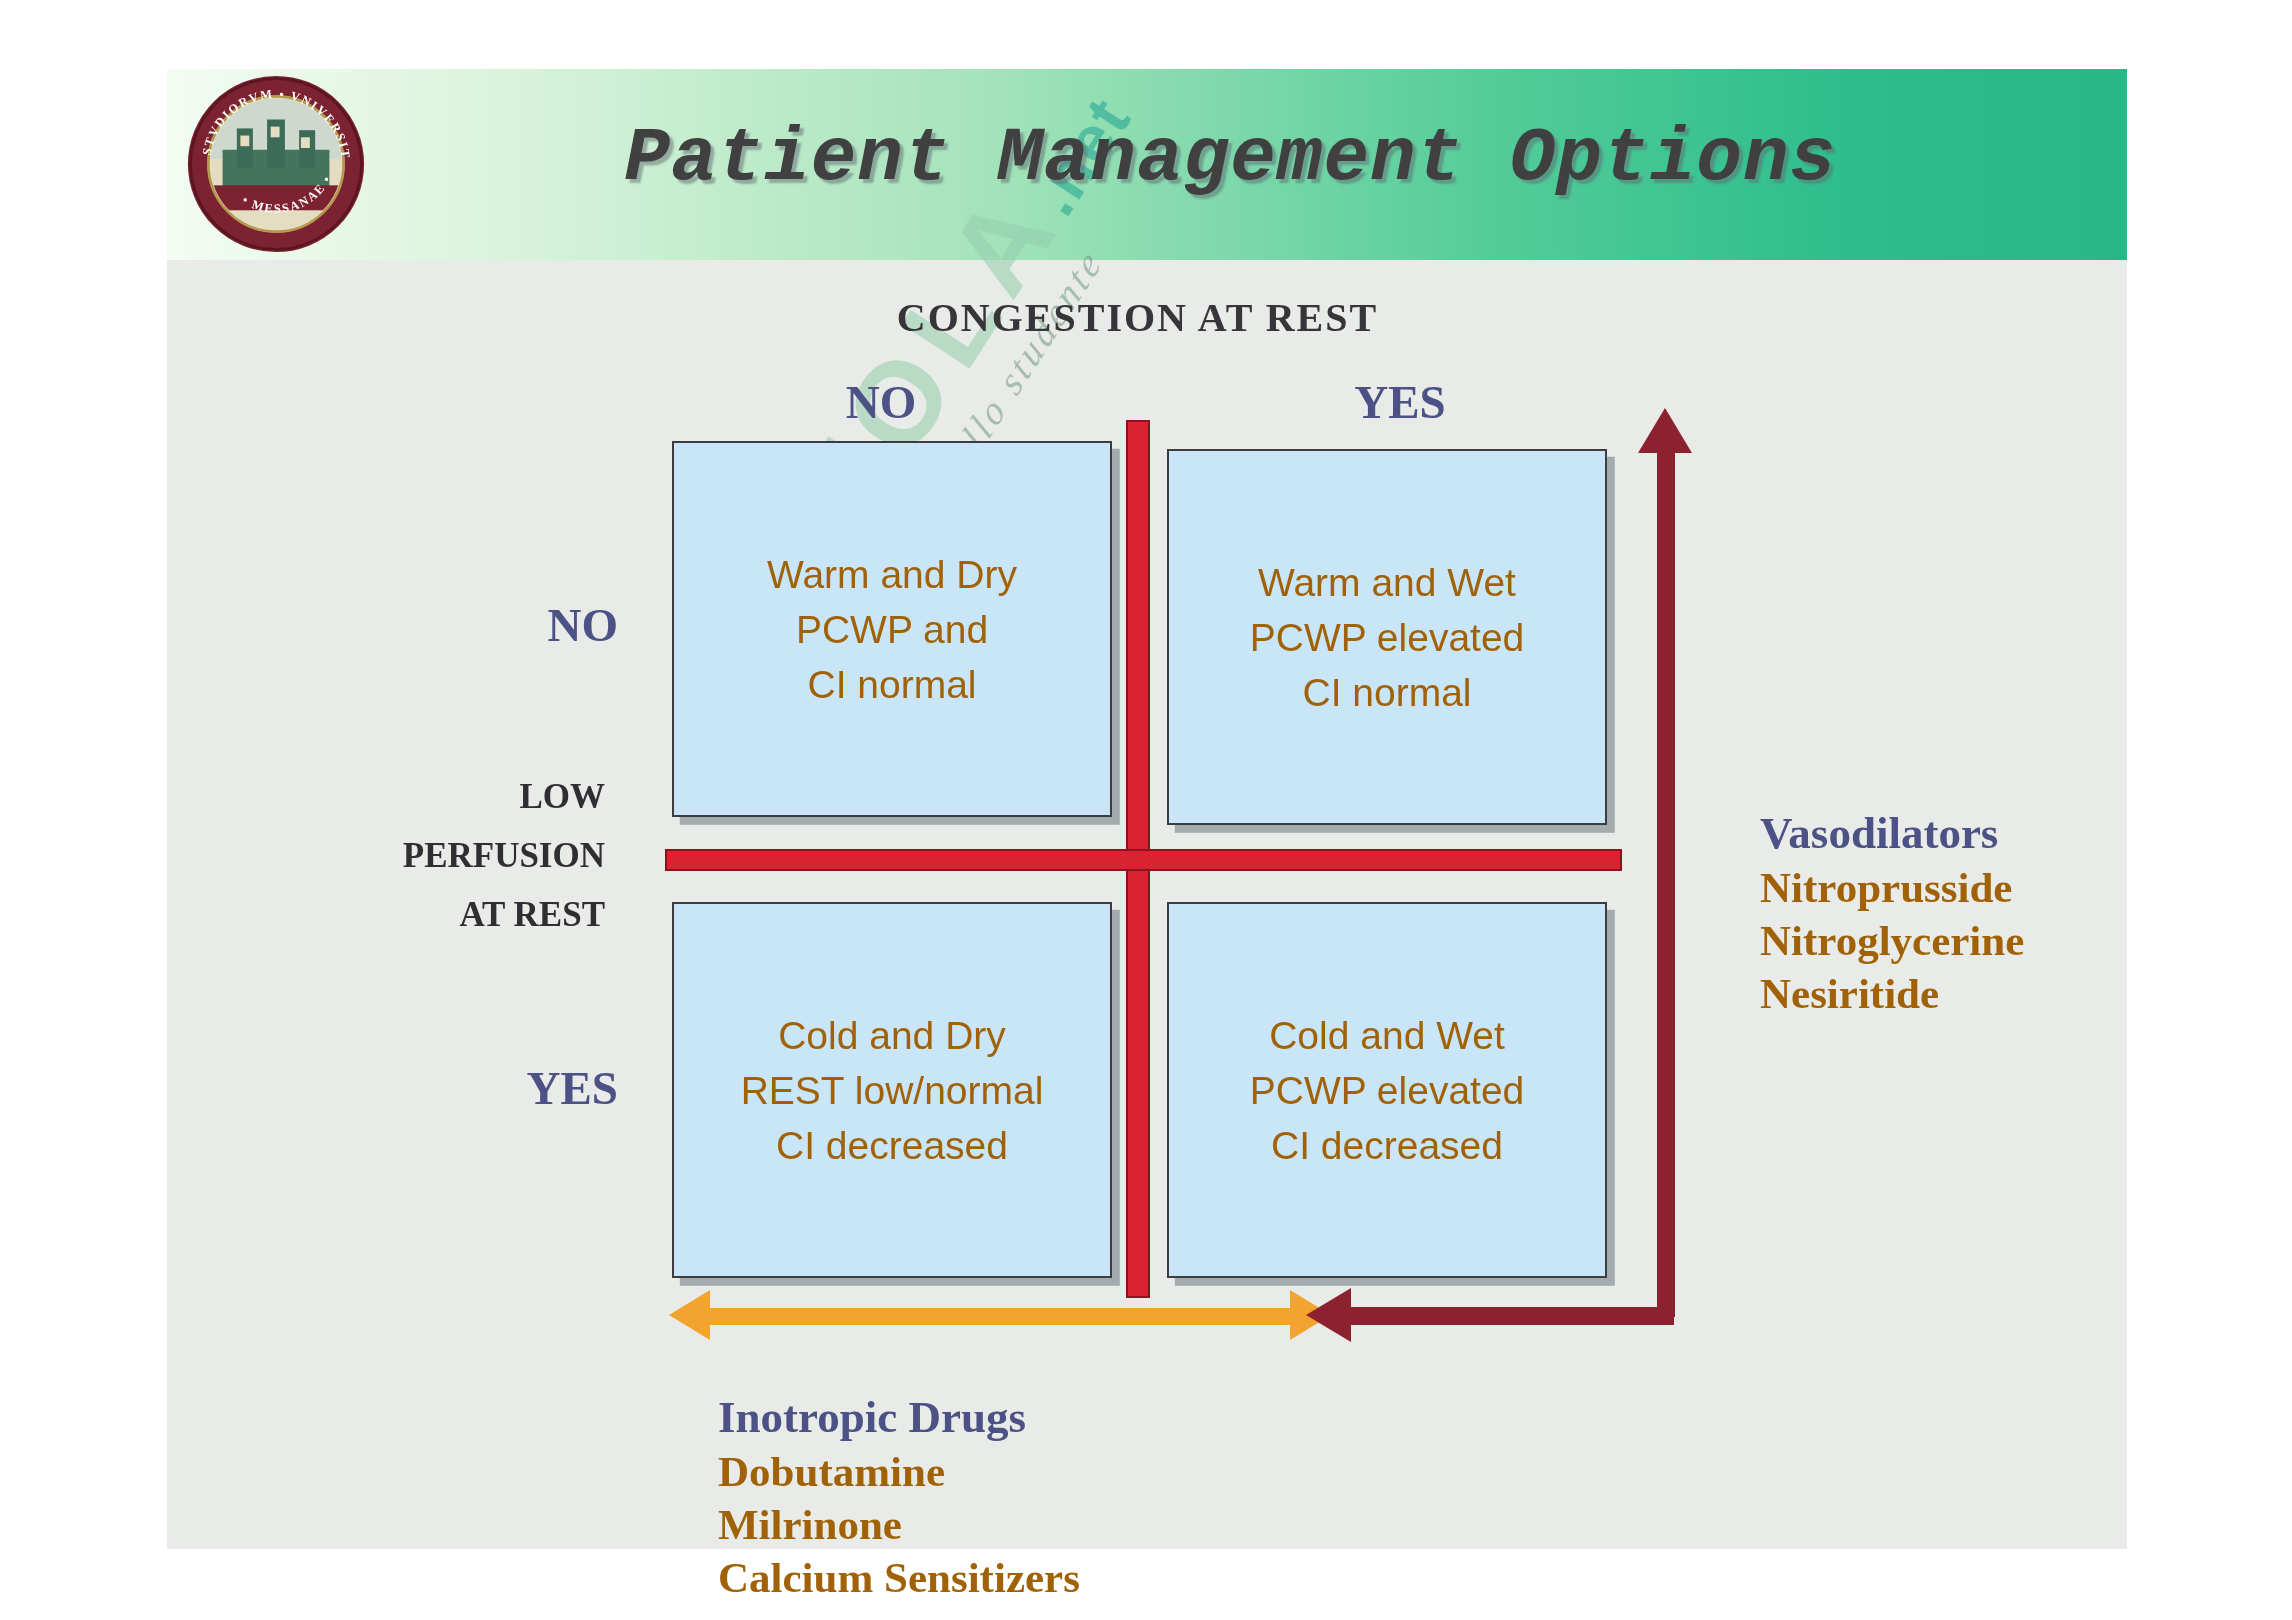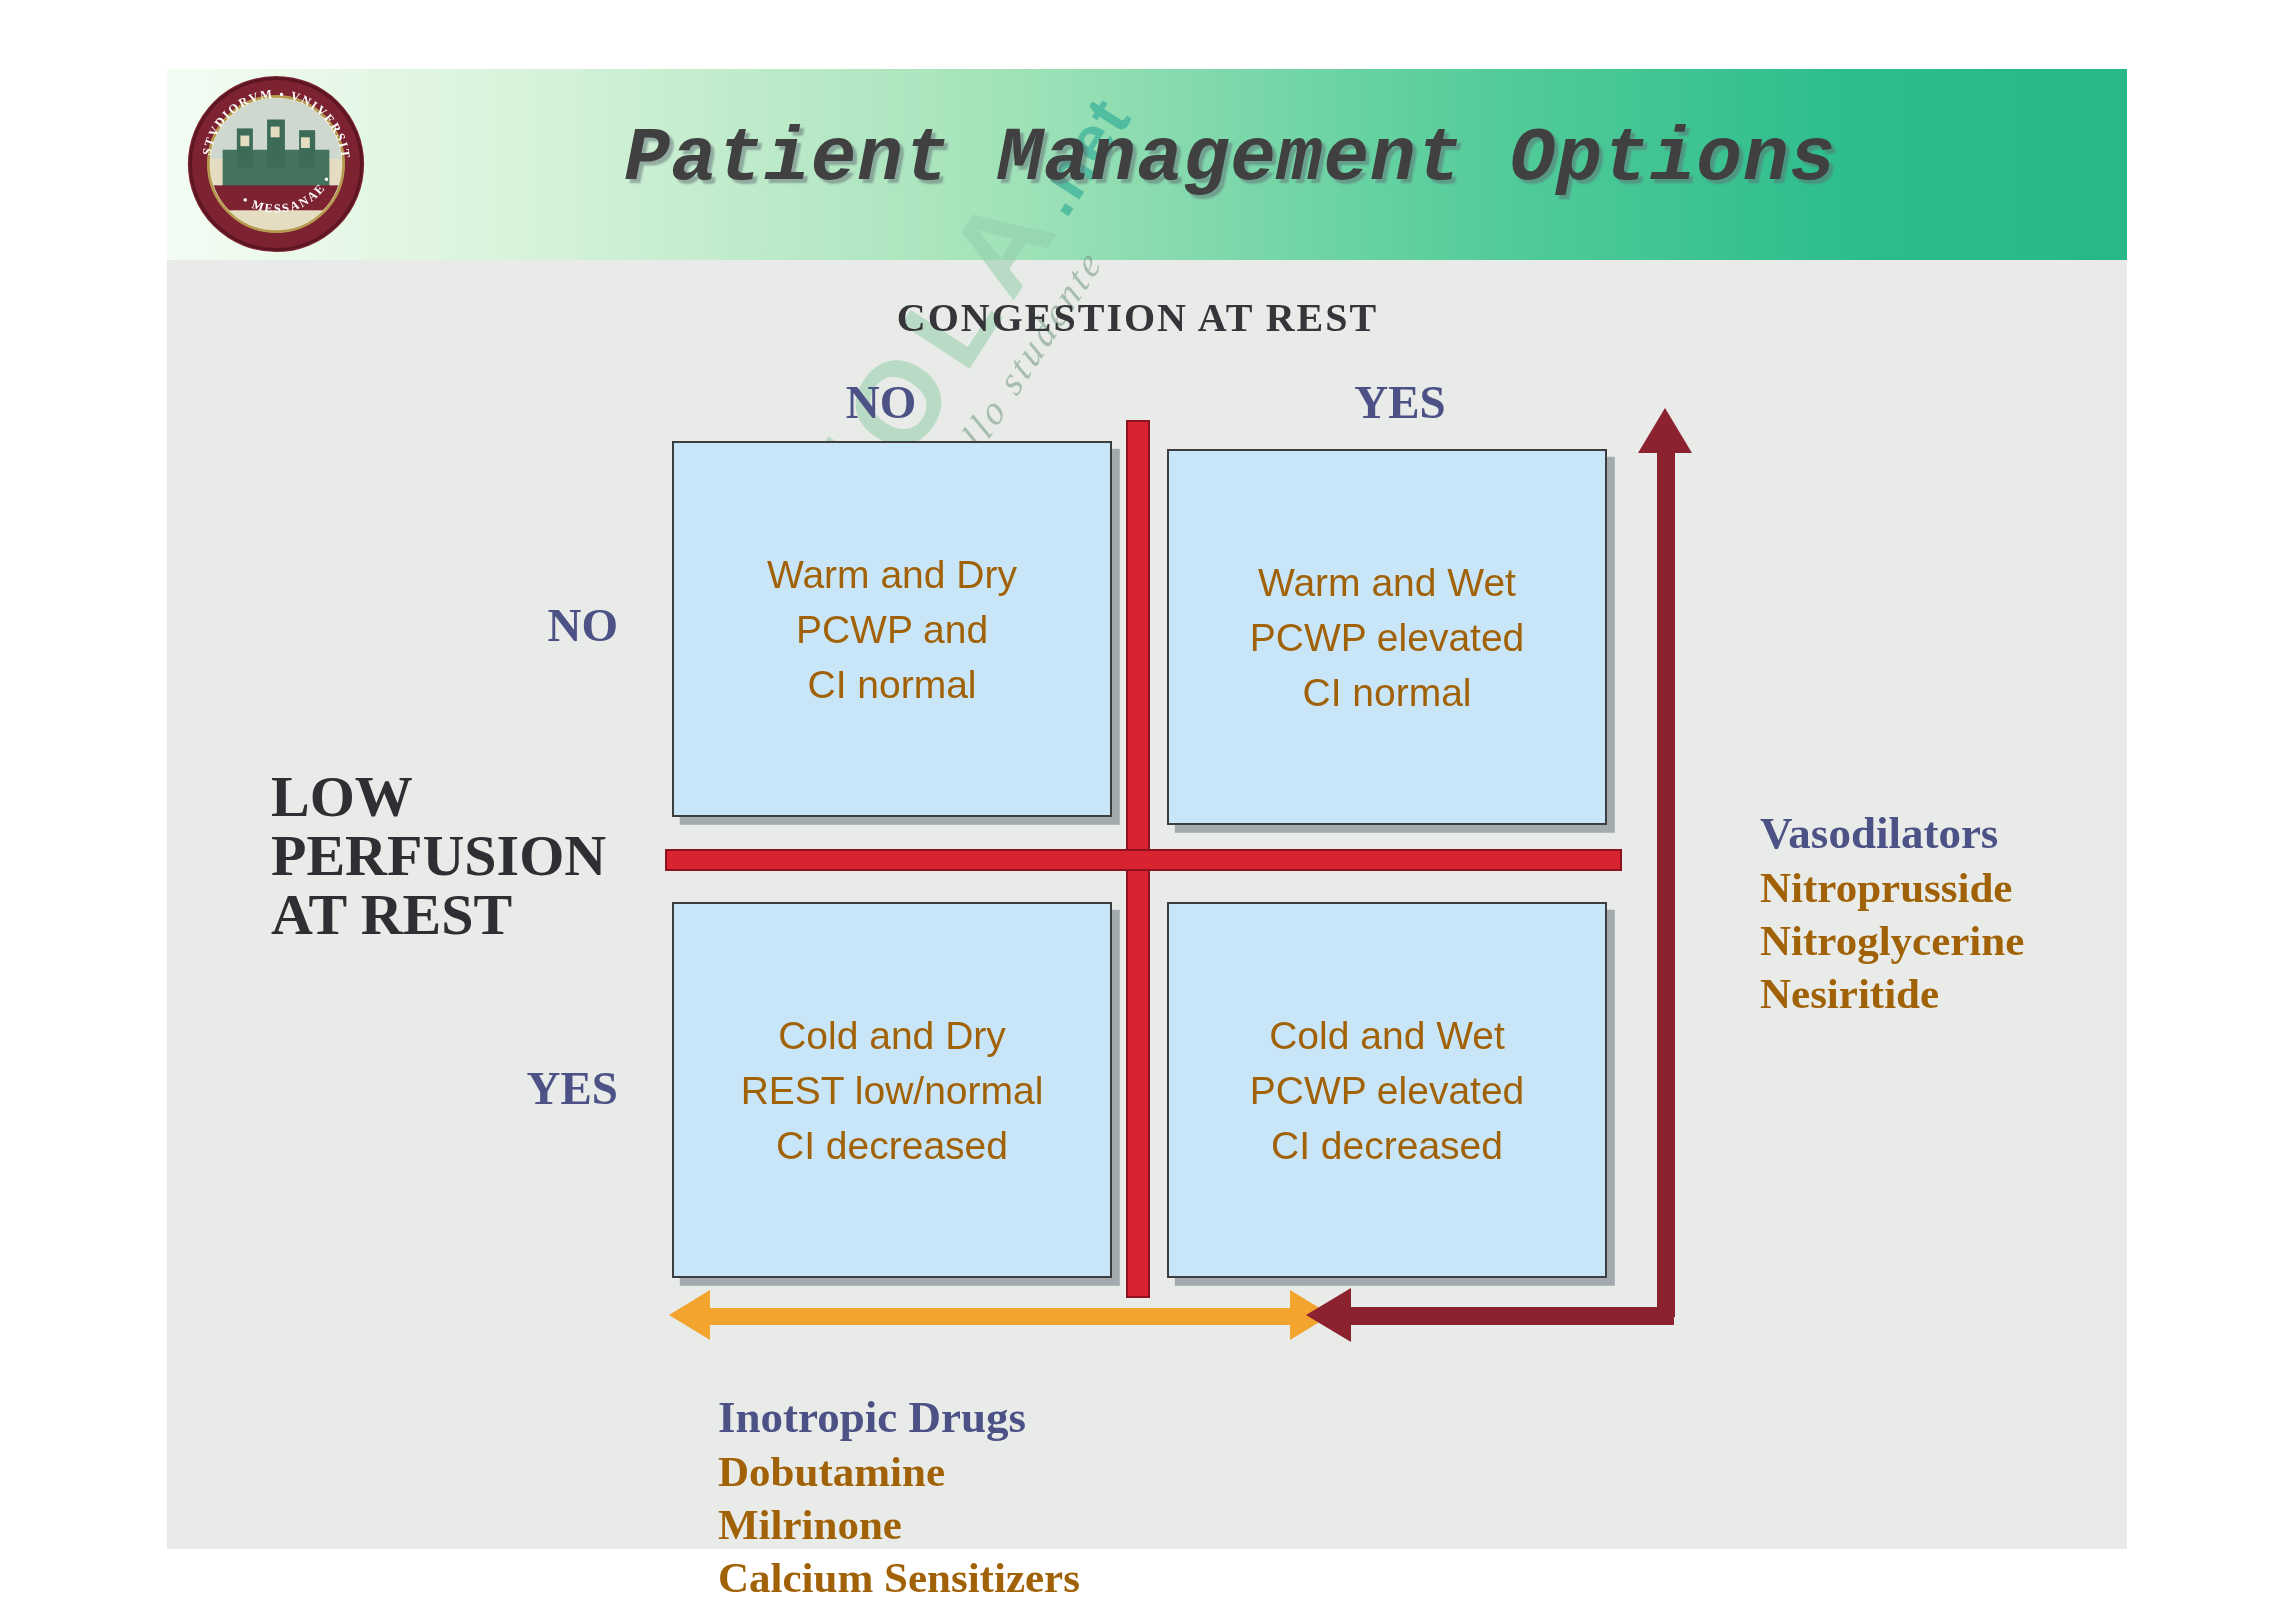--- a/index.html
+++ b/index.html
@@ -47,22 +47,22 @@
   }
   .col-no  { left:616px; }
   .col-yes { left:1135px; }
   .row-label {
     position:absolute; left:147px; width:304px; z-index:3; text-align:right;
     font-size:47px; font-weight:bold; color:#4d5286;
   }
   .row-no  { top:529px; }
   .row-yes { top:992px; }
   .perfusion-title {
-    position:absolute; left:104px; top:698px; width:343px; z-index:3;
-    text-align:left; font-size:58px; font-weight:bold; color:#2f2f33; line-height:59px;
+    position:absolute; left:95px; top:698px; width:343px; z-index:3;
+    text-align:right; font-size:35px; font-weight:bold; color:#2f2f33; line-height:59px;
   }
   
   .qbox {
     position:absolute; width:436px; height:372px; z-index:3;
     background:#c9e5f8; border:2px solid #3d3d40;
     box-shadow:7.8px 7.8px 0 rgba(140,150,155,0.75);
     display:flex; flex-direction:column; justify-content:center; align-items:center;
     font-family:"Liberation Sans", sans-serif; font-size:39px; color:#a16207; line-height:55px;
     text-align:center;
   }

